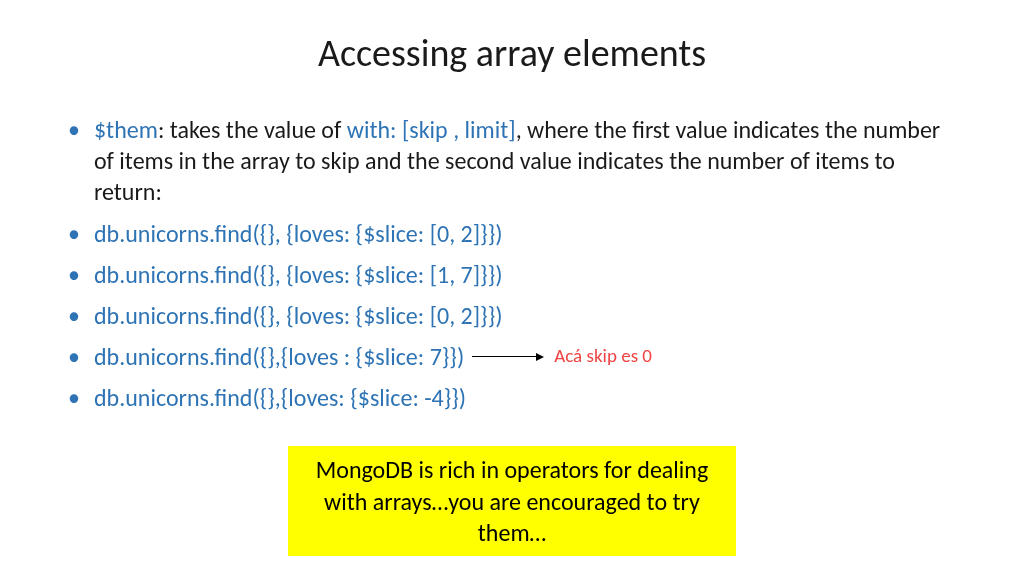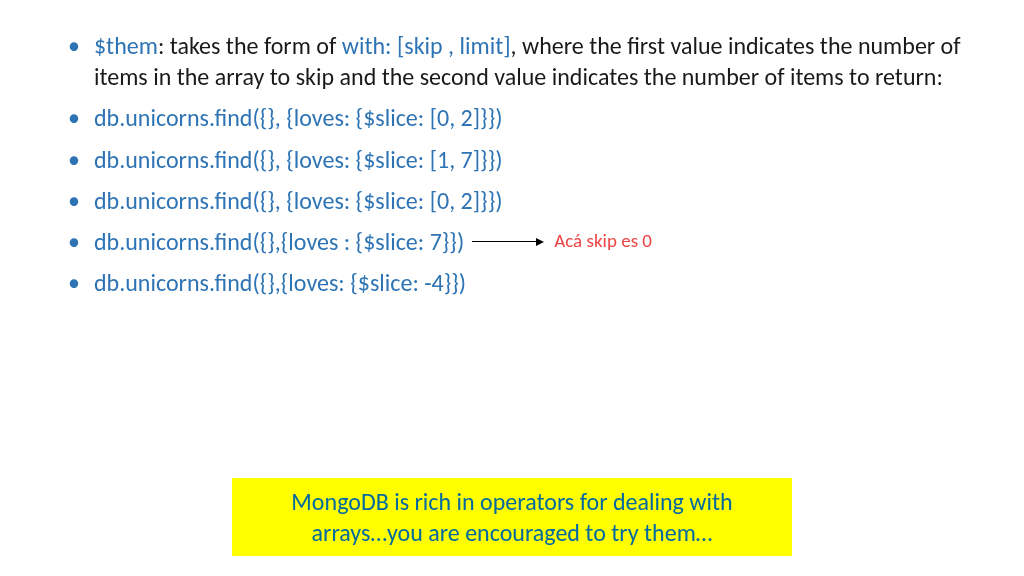--- a/index.html
+++ b/index.html
@@ -76,36 +76,37 @@
     }
     .callout-box {
       position: absolute;
       bottom: 20px;
       left: 50%;
       transform: translateX(-50%);
       background: #ffff00;
       padding: 8px 24px;
       text-align: center;
       font-size: 24px;
-      color: #0369a1;
+      color: #000000;
       line-height: 1.3;
-      width: 560px;
+      width: 448px;
     }
   </style>
 </head>
 <body>
 
 <div class="slide">
+  <h1 class="title">Accessing array elements</h1>
 
   <div class="content">
 
     <div class="bullet-item">
       <span class="bullet-dot">•</span>
       <span class="bullet-text">
-        <span class="hl-blue">$them</span><span>: takes the form of </span><span class="hl-blue">with: [skip , limit]</span><span>, where the first value indicates the number of items in the array to skip and the second value indicates the number of items to return:</span>
+        <span class="hl-blue">$them</span><span>: takes the value of </span><span class="hl-blue">with: [skip , limit]</span><span>, where the first value indicates the number of items in the array to skip and the second value indicates the number of items to return:</span>
       </span>
     </div>
 
     <div class="bullet-item">
       <span class="bullet-dot">•</span>
       <span class="bullet-text hl-blue">db.unicorns.find({}, {loves: {$slice: [0, 2]}})</span>
     </div>
 
     <div class="bullet-item">
       <span class="bullet-dot">•</span>

